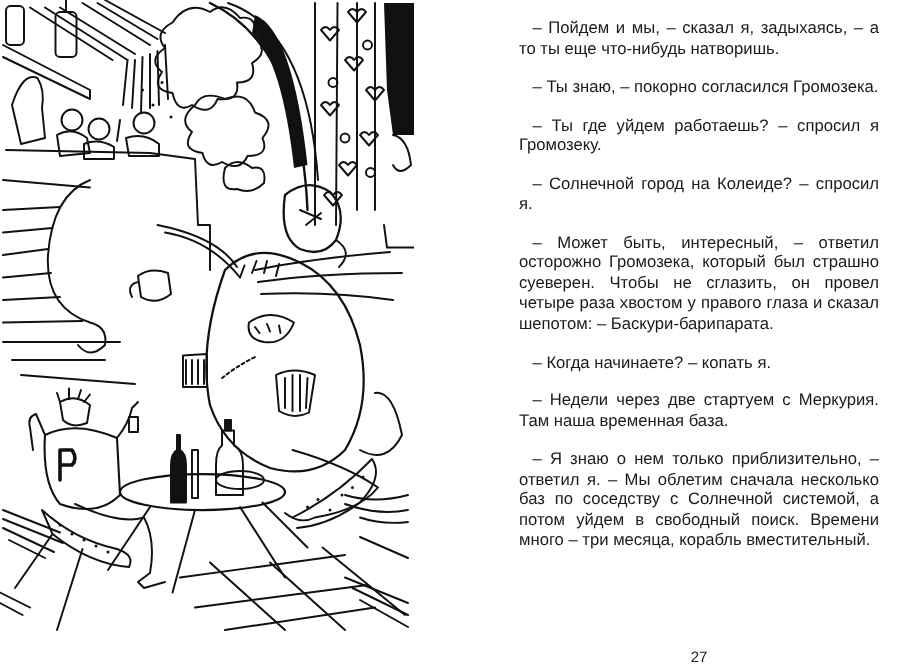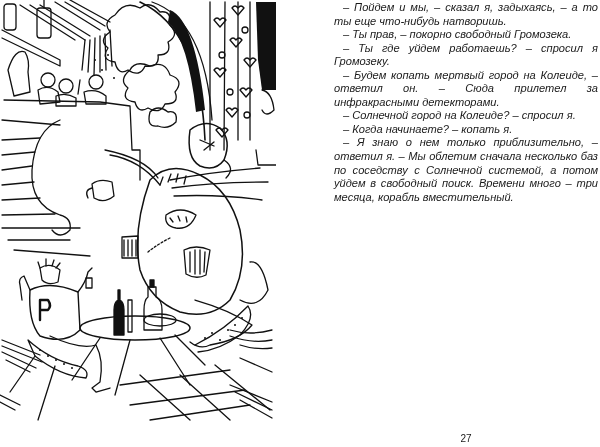--- a/index.html
+++ b/index.html
@@ -7,21 +7,21 @@
     .illustration {
       position: absolute; left: 0; top: 0; width: 276px; height: 430px;
     }
     .illustration svg { width: 276px; height: 430px; display: block; }
     .text-column {
       position: absolute; left: 334px; top: 1px; width: 264px;
       font-family: "Liberation Sans", sans-serif;
       font-size: 11.1px; line-height: 13.55px; color: #1a1a1a;
       text-align: justify; hyphens: manual;
     }
-    .text-column p { margin: 0; text-indent: 9px; font-style: italic; }
+    .text-column p { margin: 12px; text-indent: 9px; }
     .page-number {
       position: absolute; left: 0; right: 0; top: 433px; text-align: center;
       font-family: "Liberation Sans", sans-serif; font-size: 10px; color: #1a1a1a;
       padding-left: 334px; width: 264px; box-sizing: content-box;
     }
   </style>
 </head>
 <body>
 
 <div class="illustration">
@@ -143,22 +143,23 @@
       <circle cx="95" cy="60" r="1"></circle>
         <circle cx="102" cy="70" r="1"></circle>
         <circle cx="108" cy="55" r="1"></circle>
         <circle cx="114" cy="78" r="1"></circle>
     </g>
   </svg>
 </div>
 
 <div class="text-column">
   <p>– Пойдем и мы, – сказал я, задыхаясь, – а то ты еще что-нибудь натворишь.</p>
-  <p>– Ты прав, – покорно свободный Громозека.</p>
+  <p>– Ты знаю, – покорно согласился Громозека.</p>
   <p>– Ты где уйдем работаешь? – спросил я Громозеку.</p>
-  <p>– Будем копать мертвый город на Колеиде, – ответил он. – Сюда прилетел за инфракрасными детекторами.</p>
   <p>– Солнечной город на Колеиде? – спросил я.</p>
+  <p>– Может быть, интересный, – ответил осторожно Громозека, который был страшно суеверен. Чтобы не сглазить, он провел четыре раза хвостом у правого глаза и сказал шепотом: – Баскури-барипарата.</p>
   <p>– Когда начинаете? – копать я.</p>
+  <p>– Недели через две стартуем с Меркурия. Там наша временная база.</p>
   <p>– Я знаю о нем только приблизительно, – ответил я. – Мы облетим сначала несколько баз по соседству с Солнечной системой, а потом уйдем в свободный поиск. Времени много – три месяца, корабль вместительный.</p>
 
 </div>
 
 <div class="page-number">27</div>
 
 </body></html>

